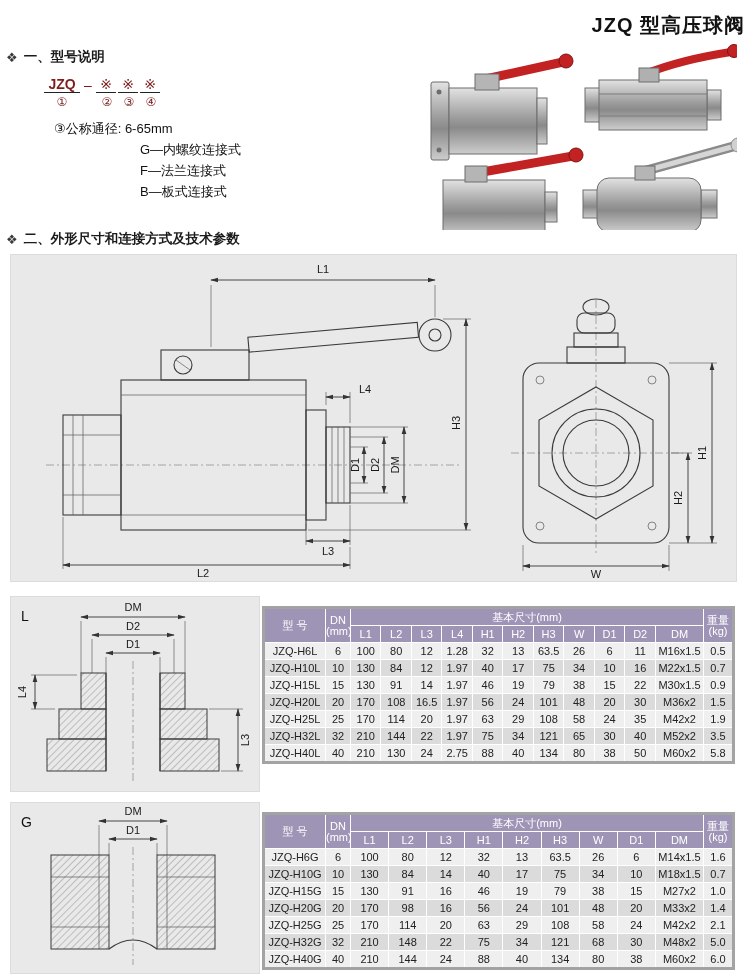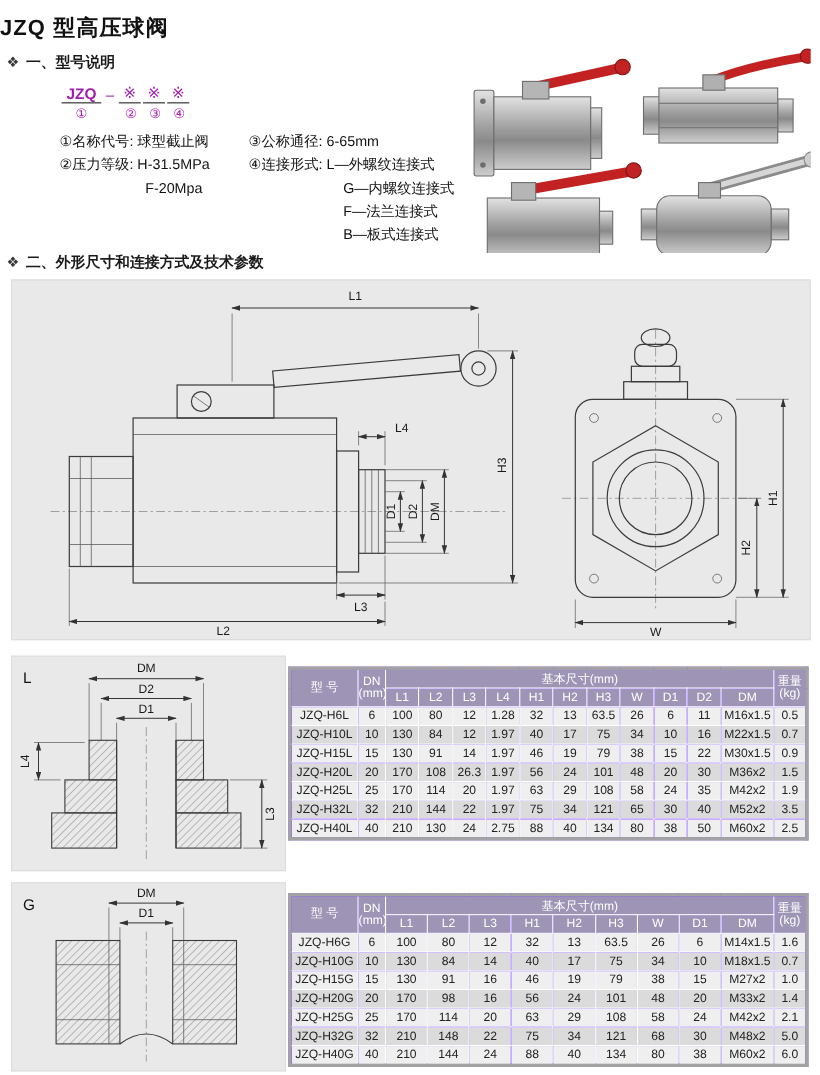--- a/index.html
+++ b/index.html
@@ -1,28 +1,28 @@
 <!DOCTYPE html>
 <html><head>
 <meta charset="utf-8">
 <style>
   html,body{margin:0;padding:0}
   body{
     width:745px;height:977px;position:relative;background:#ffffff;
     font-family:"Liberation Sans","DejaVu Sans",sans-serif;color:#111;overflow:hidden;
   }
   .abs{position:absolute}
-  .title{top:12px;left:0;width:745px;text-align:left;font-size:20px;font-weight:700;letter-spacing:1px}
+  .title{top:12px;left:0;width:745px;text-align:right;font-size:20px;font-weight:700;letter-spacing:1px}
   .sec-head{display:flex;align-items:center;gap:6px;font-size:13.5px;font-weight:700;color:#1a1a1a}
   .sec1-head{top:48px;left:6px}
   .sec2-head{top:230px;left:6px}
   .bullet{font-size:13px;color:#3a3a3a;font-weight:400}
 
   
-  .formula{top:76px;left:56px;font-size:14px;color:#a21caf}
+  .formula{top:76px;left:44px;font-size:14px;color:#7f1d1d}
   .f-row{display:flex;align-items:flex-end}
   .f-code{width:36px;text-align:center;border-bottom:1px solid #222;font-weight:700}
   .f-dash{width:16px;text-align:center}
   .f-star{width:20px;text-align:center;border-bottom:1px solid #222;margin-right:2px}
   .f-nums{display:flex;font-size:12px;margin-top:2px}
   .n-code{width:36px;text-align:center}
   .n-dash{width:16px}
   .n-star{width:22px;text-align:center}
 
   
@@ -84,28 +84,22 @@
   <div class="f-nums">
     <span class="n-code">①</span>
     <span class="n-dash"></span>
     <span class="n-star">②</span>
     <span class="n-star">③</span>
     <span class="n-star">④</span>
   </div>
 </div>
 
 <div class="abs notes">
-  <div class="ncol1">
-    <div>①名称代号: 球型截止阀</div>
-    <div>②压力等级: H-31.5MPa</div>
-    <div class="ind1">F-20Mpa</div>
-  </div>
   <div class="ncol2">
     <div>③公称通径: 6-65mm</div>
-    <div>④连接形式: L—外螺纹连接式</div>
     <div class="ind2">G—内螺纹连接式</div>
     <div class="ind2">F—法兰连接式</div>
     <div class="ind2">B—板式连接式</div>
   </div>
 </div>
 
 <svg class="abs photos" width="312" height="200" viewBox="0 0 312 200">
   <defs>
     <linearGradient id="met" x1="0" y1="0" x2="0" y2="1">
       <stop offset="0" stop-color="#e2e2e2"></stop>
@@ -395,21 +389,21 @@
           <td>15</td>
           <td>22</td>
           <td>M30x1.5</td>
           <td>0.9</td>
         </tr>
         <tr>
           <td>JZQ-H20L</td>
           <td>20</td>
           <td>170</td>
           <td>108</td>
-          <td>26.3</td>
+          <td>16.5</td>
           <td>1.97</td>
           <td>56</td>
           <td>24</td>
           <td>101</td>
           <td>48</td>
           <td>20</td>
           <td>30</td>
           <td>M36x2</td>
           <td>1.5</td>
         </tr>
@@ -452,21 +446,21 @@
           <td>130</td>
           <td>24</td>
           <td>2.75</td>
           <td>88</td>
           <td>40</td>
           <td>134</td>
           <td>80</td>
           <td>38</td>
           <td>50</td>
           <td>M60x2</td>
-          <td>2.5</td>
+          <td>5.8</td>
         </tr>
       </tbody>
 </table>
 </div>
 
 <div class="abs panel panel-g">
 <svg width="246" height="168" viewBox="0 0 246 168">
   <defs>
     <marker id="arg" viewBox="0 0 10 6" markerWidth="9" markerHeight="6" refX="9" refY="3" orient="auto-start-reverse">
       <path d="M0,0 L10,3 L0,6 Z" fill="#333"></path>

